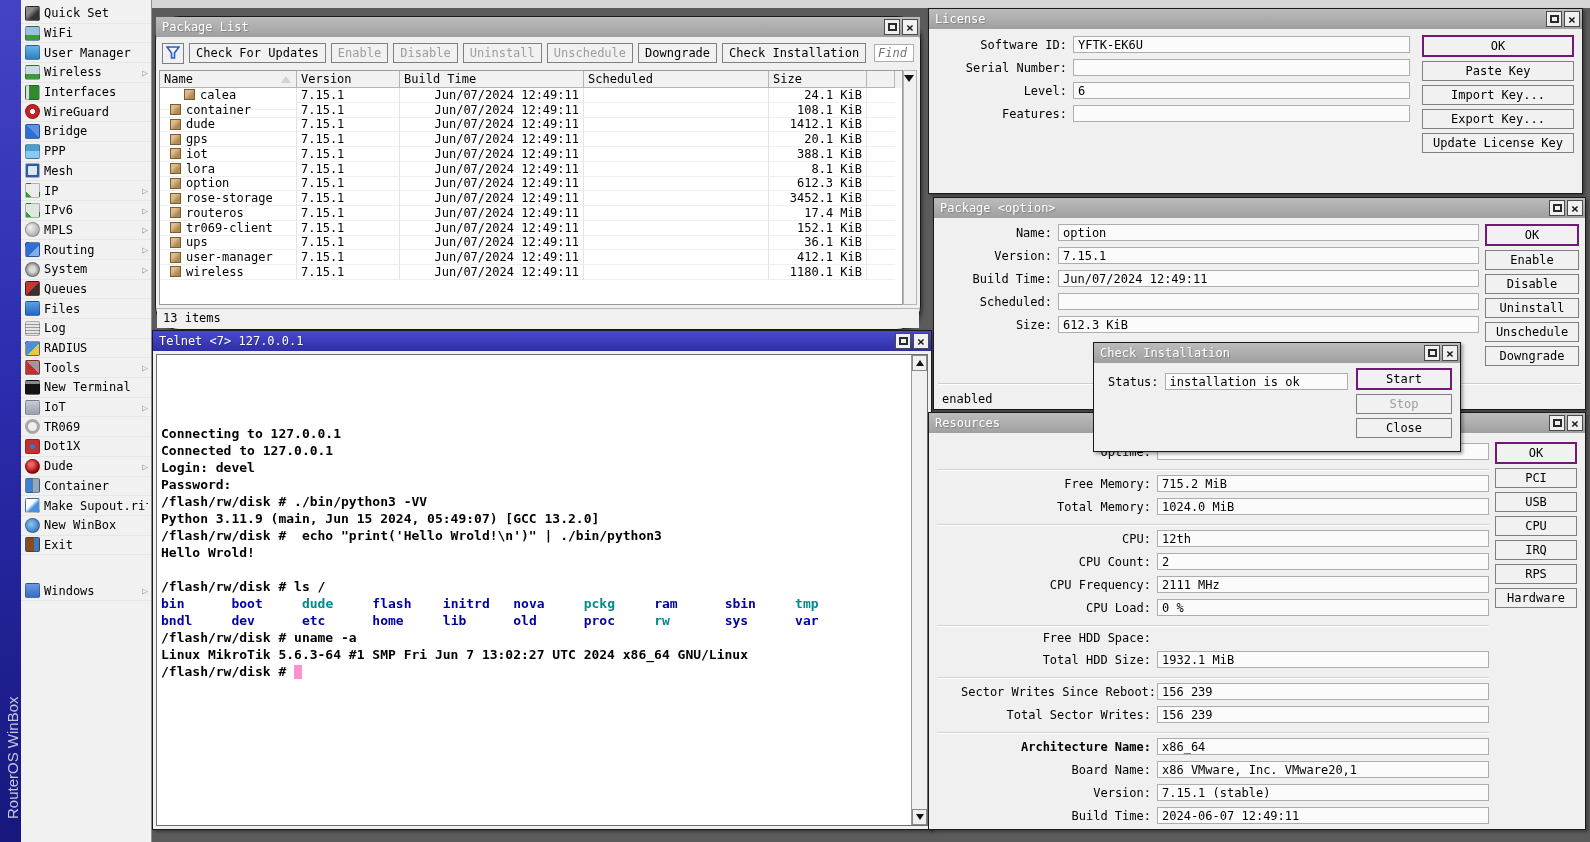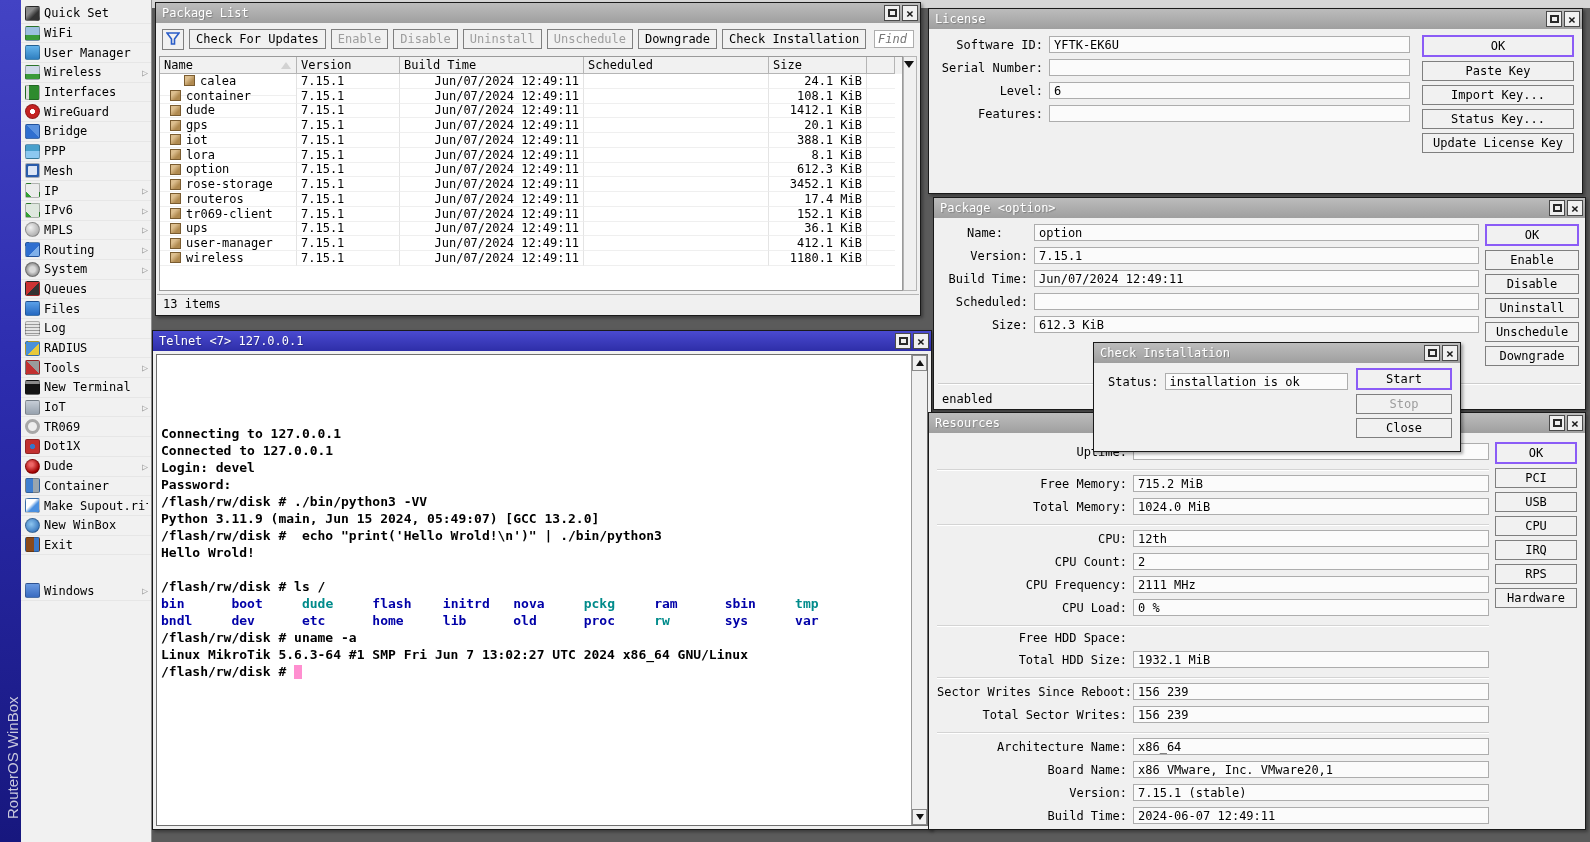--- a/index.html
+++ b/index.html
@@ -57,25 +57,25 @@
   .tb.active{background:linear-gradient(#4a4ad0,#2e2ea8);}
   .tb-title{white-space:nowrap;overflow:hidden;text-shadow:1px 1px 1px rgba(0,0,0,.25);}
   .tb-btns{margin-left:auto;display:flex;gap:2px;}
   .tbtn{width:16px;height:16px;background:#f0f0f0;border:1px solid #4a4a4a;
     display:flex;align-items:center;justify-content:center;cursor:default;}
   .max-glyph{width:9px;height:8px;border:2px solid #2a2a2a;display:block;}
   .close-glyph{font-weight:bold;font-size:13px;line-height:1;color:#1a1a1a;}
   
   .btn{background:#f1f1f1;border:1px solid #7f7f7f;text-align:center;padding:2px 6px;cursor:default;
     color:#000;white-space:nowrap;}
-  .btn.focus{border:2px solid #8b5cf6;}
+  .btn.focus{border:2px solid #701a75;}
   .btn.disabled{color:#9d9d9d;}
   .field{background:#fbfbfb;border:1px solid #adadad;height:17px;padding:1px 4px;overflow:hidden;
     white-space:nowrap;}
-  .frow{display:flex;align-items:center;margin-bottom:6px;}
+  .frow{display:flex;align-items:center;margin-bottom:6px;margin-left:24px;}
   .flabel{text-align:right;padding-right:6px;white-space:nowrap;flex:none;}
   .frow .field{flex:1;}
   .stack{position:absolute;display:flex;flex-direction:column;gap:4px;}
   .grp{border-bottom:1px solid #d4d4d4;box-shadow:0 1px 0 #fff;padding-bottom:3px;margin-bottom:5px;}
   .grp:last-child{border-bottom:none;box-shadow:none;}
   
   .pl-toolbar{position:absolute;left:6px;top:25px;right:6px;height:22px;display:flex;gap:5px;align-items:center;}
   .filter-btn{width:22px;height:21px;background:#f1f1f1;border:1px solid #7f7f7f;display:flex;
     align-items:center;justify-content:center;}
   .find-input{margin-left:auto;width:40px;height:18px;border:1px solid #adadad;background:#fff;
@@ -251,21 +251,21 @@
     <div class="side-spacer"></div>
     <div id="side-bottom-items">
         <div class="side-item">
           <span class="ic ic-windows"></span>
           <span class="side-label">Windows</span>
           <span class="side-arrow">▷</span>
         </div>
       </div>
   </nav>
 
-  <div class="win" id="win-package-list" style="left:155px;top:2px;width:766px;height:314px;z-index:1;">
+  <div class="win" id="win-package-list" style="left:155px;top:16px;width:766px;height:314px;z-index:1;border-radius:24px;">
     <div class="tb">
       <span class="tb-title">Package List</span>
       <span class="tb-btns">
         <span class="tbtn">
             <span class="max-glyph"></span>
           </span>
         <span class="tbtn">
             <span class="close-glyph">×</span>
           </span>
       </span>
@@ -524,40 +524,40 @@
         </div>
         <div class="frow">
           <span class="flabel" style="width: 112px;">Features:</span>
           <span class="field"></span>
         </div>
       </div>
     <div class="stack" id="license-buttons" style="right:8px;top:26px;width:152px;">
         <span class="btn focus">OK</span>
         <span class="btn">Paste Key</span>
         <span class="btn">Import Key...</span>
-        <span class="btn">Status Key...</span>
+        <span class="btn">Export Key...</span>
         <span class="btn">Update License Key</span>
       </div>
   </div>
 
   <div class="win" id="win-package" style="left:933px;top:197px;width:653px;height:213px;z-index:4;">
     <div class="tb">
       <span class="tb-title">Package &lt;option&gt;</span>
       <span class="tb-btns">
         <span class="tbtn">
             <span class="max-glyph"></span>
           </span>
         <span class="tbtn">
             <span class="close-glyph">×</span>
           </span>
       </span>
     </div>
     <div id="package-form" style="position:absolute;left:8px;top:26px;right:106px;">
         <div class="frow">
-          <span class="flabel" style="width: 92px; text-align: center;">Name:</span>
+          <span class="flabel" style="width: 92px;">Name:</span>
           <span class="field">option</span>
         </div>
         <div class="frow">
           <span class="flabel" style="width: 92px;">Version:</span>
           <span class="field">7.15.1</span>
         </div>
         <div class="frow">
           <span class="flabel" style="width: 92px;">Build Time:</span>
           <span class="field">Jun/07/2024 12:49:11</span>
         </div>
@@ -643,21 +643,21 @@
             <span class="flabel" style="width: 196px;">Sector Writes Since Reboot:</span>
             <span class="field">156 239</span>
           </div>
           <div class="frow">
             <span class="flabel" style="width: 196px;">Total Sector Writes:</span>
             <span class="field">156 239</span>
           </div>
         </div>
         <div class="grp">
           <div class="frow">
-            <span class="flabel" style="width: 196px;">Architecture Name:</span>
+            <span class="flabel" style="width: 196px; font-weight: bold;">Architecture Name:</span>
             <span class="field">x86_64</span>
           </div>
           <div class="frow">
             <span class="flabel" style="width: 196px;">Board Name:</span>
             <span class="field">x86 VMware, Inc. VMware20,1</span>
           </div>
           <div class="frow">
             <span class="flabel" style="width: 196px;">Version:</span>
             <span class="field">7.15.1 (stable)</span>
           </div>

